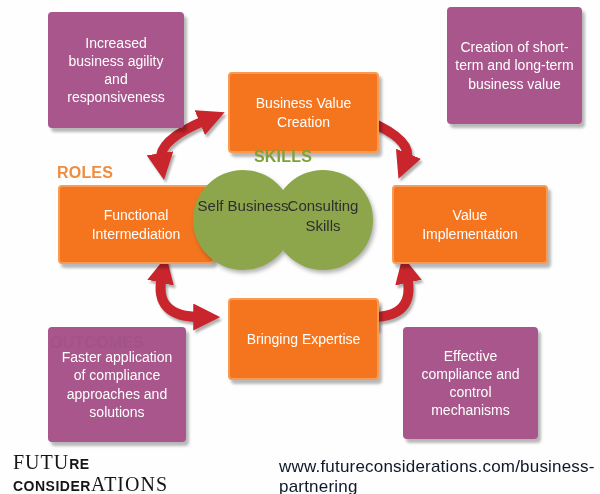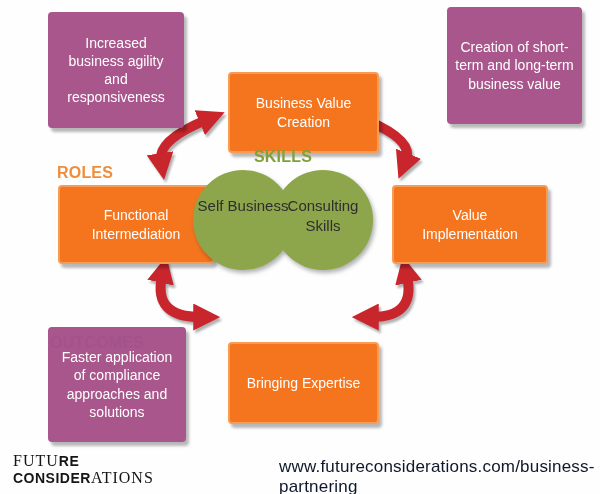--- a/index.html
+++ b/index.html
@@ -32,32 +32,32 @@
   .venn .circle{position:absolute;top:0;width:100px;height:100px;border-radius:50%;
     background:var(--green,#8da64c);}
   .venn .c-left{left:0;}
   .venn .c-right{left:80px;}
   .venn .vtext{position:absolute;top:26px;width:100px;text-align:center;
     font-size:15px;line-height:1.35;color:#2e2e2e;}
   .venn .t-left{left:0;}
   .venn .t-right{left:80px;}
   
   .logo{position:absolute;left:13px;top:452px;color:#151515;line-height:1.08;white-space:nowrap;}
-  .logo .serif{font-family:"Liberation Serif","DejaVu Serif",serif;font-weight:400;font-size:16px;letter-spacing:1px;}
+  .logo .serif{font-family:"Liberation Serif","DejaVu Serif",serif;font-weight:400;font-size:20px;letter-spacing:1px;}
   .logo .bold{font-family:"Liberation Sans","DejaVu Sans",sans-serif;font-weight:800;font-size:14px;letter-spacing:0.5px;}
   .url{position:absolute;left:279px;top:457px;font-size:17px;letter-spacing:0.2px;color:#0f172a;}
   
   .b-tl{left:48px;top:12px;width:120px;height:104px;}
   .b-tr{left:403px;top:7px;width:119px;height:105px;margin-left:44px;}
   .b-bl{left:48px;top:327px;width:122px;height:103px;}
   .b-br{left:403px;top:327px;width:119px;height:100px;}
   .r-top{left:228px;top:72px;width:115px;height:69px;}
   .r-left{left:58px;top:185px;width:120px;height:67px;}
   .r-right{left:392px;top:185px;width:120px;height:67px;}
-  .r-bottom{left:228px;top:298px;width:115px;height:70px;margin-top:44px;}
+  .r-bottom{left:228px;top:298px;width:115px;height:70px;}
 </style>
 </head>
 <body>
 
 <div class="canvas">
 
   <svg class="arrows" viewBox="0 0 600 494" xmlns="http://www.w3.org/2000/svg">
     <defs>
       <marker id="head" viewBox="0 0 10 10" refX="2.5" refY="5" markerWidth="2.7" markerHeight="2.7" orient="auto-start-reverse" markerUnits="strokeWidth">
         <path d="M 0 0 L 10 5 L 0 10 z"></path>
@@ -70,20 +70,23 @@
   </svg>
 
   <div class="box purple b-tl">
     <span>Increased business agility and responsiveness</span>
   </div>
   <div class="box purple b-tr">
     <span>Creation of short-term and long-term business value</span>
   </div>
   <div class="box purple b-bl">
     <span>Faster application of compliance approaches and solutions</span>
+  </div>
+  <div class="box purple b-br">
+    <span>Effective compliance and control mechanisms</span>
   </div>
 
   <div class="box orange r-top">
     <span>Business Value Creation</span>
   </div>
   <div class="box orange r-left">
     <span>Functional Intermediation</span>
   </div>
   <div class="box orange r-right">
     <span>Value Implementation</span>

